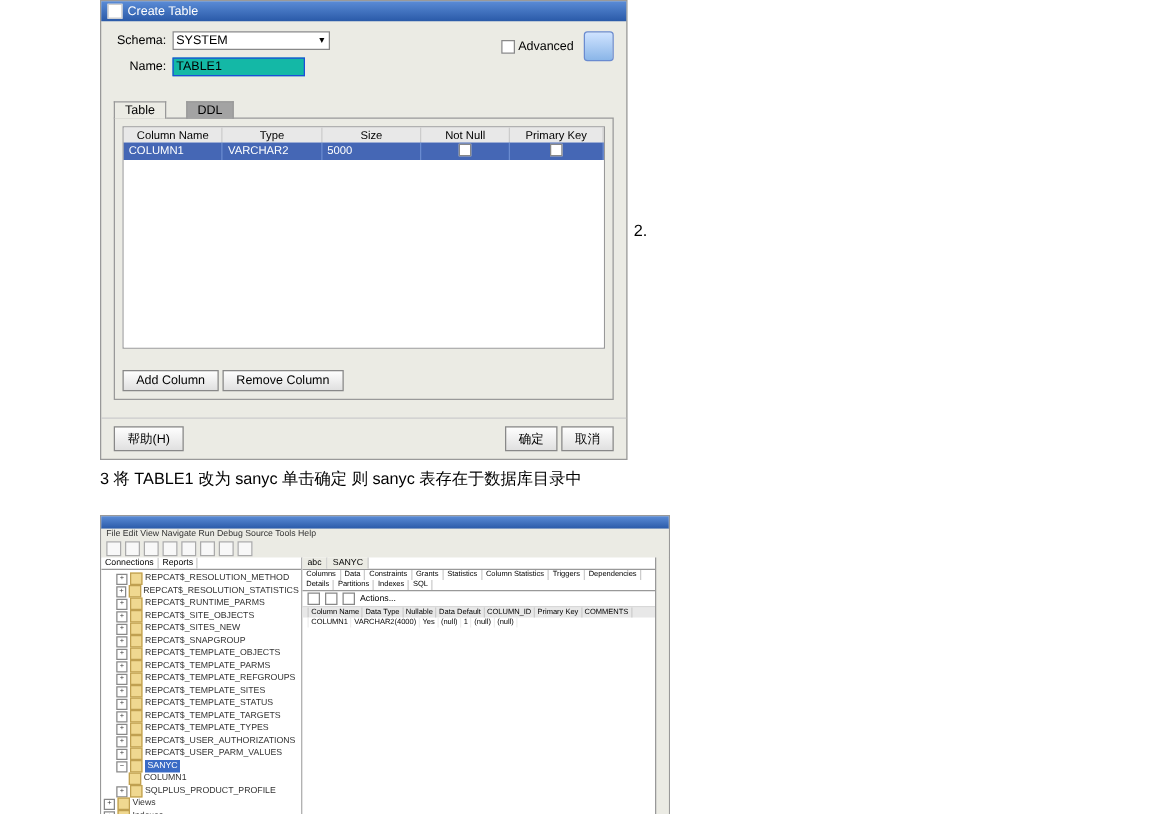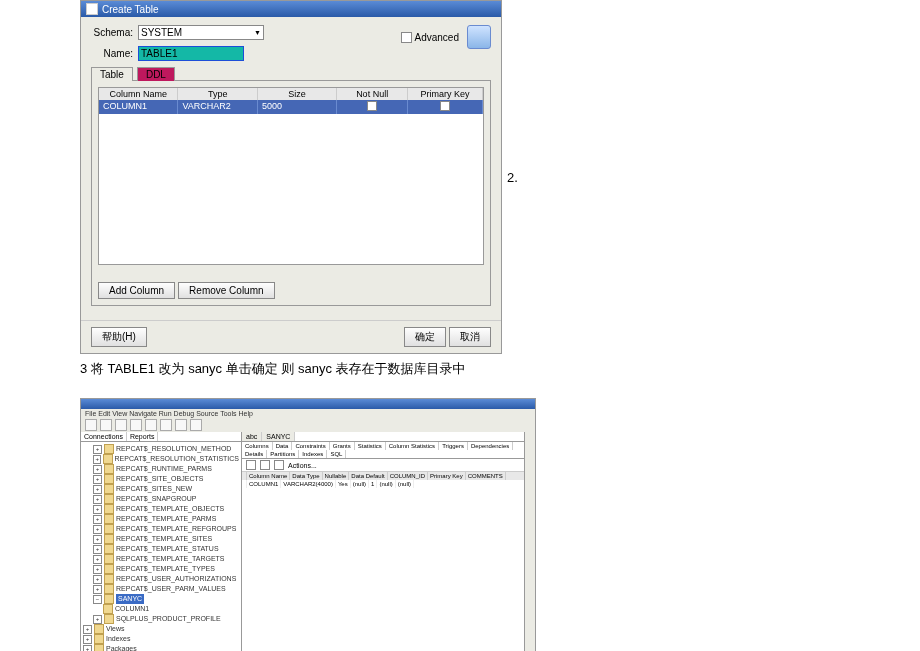--- a/index.html
+++ b/index.html
@@ -9,22 +9,22 @@
 .titlebar .ticon{width:10px;height:10px;background:#fff;border:1px solid #ccc}
 .dcont{padding:8px 10px}
 .frow{display:flex;align-items:center;margin-bottom:6px;gap:5px}
 .flabel{width:42px;text-align:right;font-size:10px}
 .fcombo{width:120px;border:1px solid #888;background:#fff;font-size:10px;display:flex;justify-content:space-between;align-items:center;padding:1px 2px}
 .fcombo .arr{font-size:7px}
 .finput{width:100px;border:1px solid #1d4ed8;background:#14b8a6;font-size:10px;padding:1px 2px}
 .adv{display:flex;align-items:center;gap:3px;font-size:10px}
 .advbox{width:9px;height:9px;border:1px solid #888;background:#fff}
 .dbicon{width:22px;height:22px;background:linear-gradient(#cfe3ff,#8bb6e8);border:1px solid #6a8bd0;border-radius:3px}
-.tabs{display:flex;gap:4px;margin-top:0}
-.tab{border:1px solid #999;background:#be185d;padding:1px 8px;font-size:10px;border-bottom:none}
+.tabs{display:flex;gap:16px;margin-top:14px}
+.tab{border:1px solid #999;background:#a3a3a3;padding:1px 8px;font-size:10px;border-bottom:none}
 .tab.active{background:#ebebe4}
 .tbox{border:1px solid #999;padding:6px;margin-top:-1px}
 .tgrid{border:1px solid #999;background:#fff}
 .thdr{display:flex;background:#e8e8e8}
 .thdr div{border-right:1px solid #ccc;padding:1px 4px;font-size:9px;text-align:center}
 .trow{display:flex;background:#4567b5;color:#fff}
 .trow div{border-right:1px solid #6a8bd0;padding:1px 4px;font-size:9px}
 .c1{width:80px}.c2{width:80px}.c3{width:80px}.c4{width:70px;text-align:center}.c5{width:75px;text-align:center}
 .chk{display:inline-block;width:8px;height:8px;background:#fff;border:1px solid #888}
 .blank{height:150px;background:#fff}

